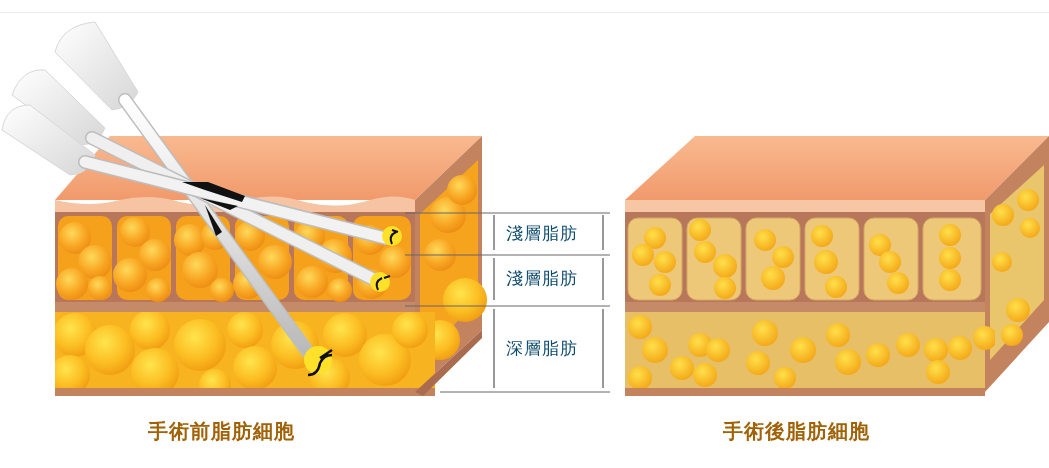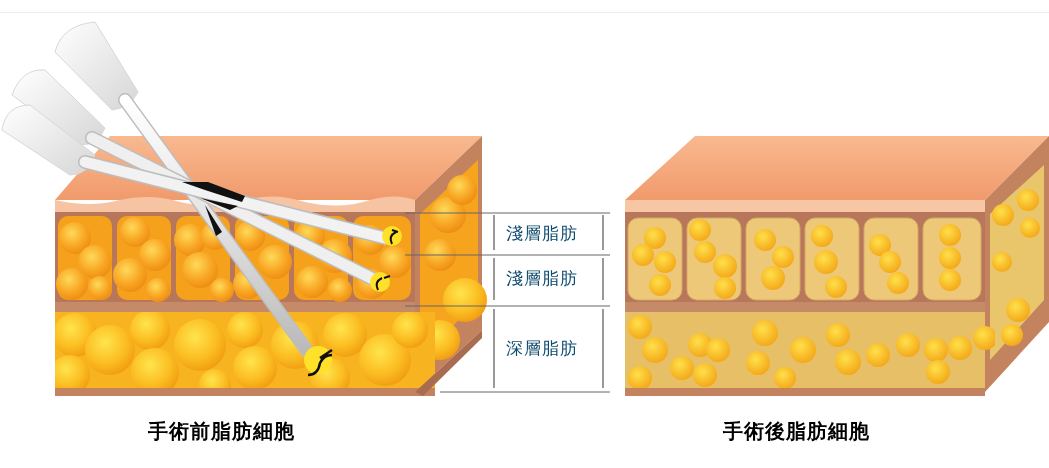--- a/index.html
+++ b/index.html
@@ -7,21 +7,21 @@
     width: 1049px; height: 468px; overflow: hidden; position: relative;
     background: #ffffff;
     font-family: "DejaVu Sans", sans-serif;
   }
   .topline { position: absolute; left: 0; top: 12px; width: 1049px; height: 1px; background: #ececec; }
   svg.stage { position: absolute; left: 0; top: 0; }
   .label-layer {
     position: absolute; font-size: 17px; color: #0c4a6e; letter-spacing: 1px; white-space: nowrap;
   }
   .caption {
-    position: absolute; font-size: 20px; color: #000000; font-weight: bold; letter-spacing: 1px; white-space: nowrap;
+    position: absolute; font-size: 20px; color: #a16207; font-weight: bold; letter-spacing: 1px; white-space: nowrap;
   }
 </style>
 </head>
 <body>
 
 <div class="topline"></div>
 
 <svg class="stage" width="1049" height="468" viewBox="0 0 1049 468">
   <defs>
     <linearGradient id="skinTop" x1="0" y1="0" x2="0" y2="1">

